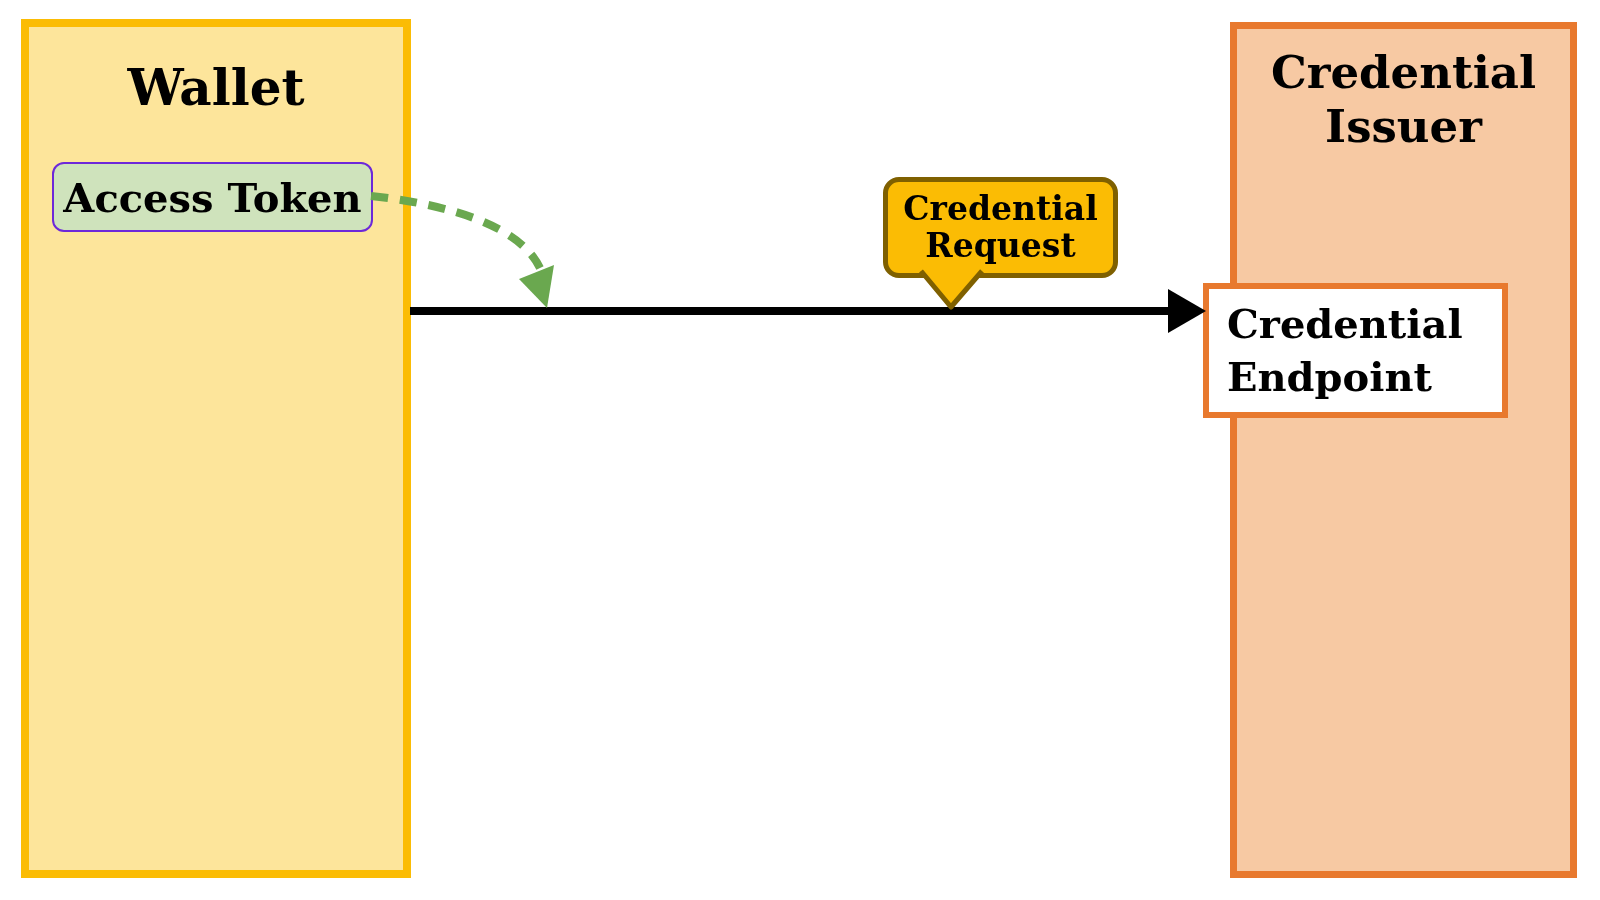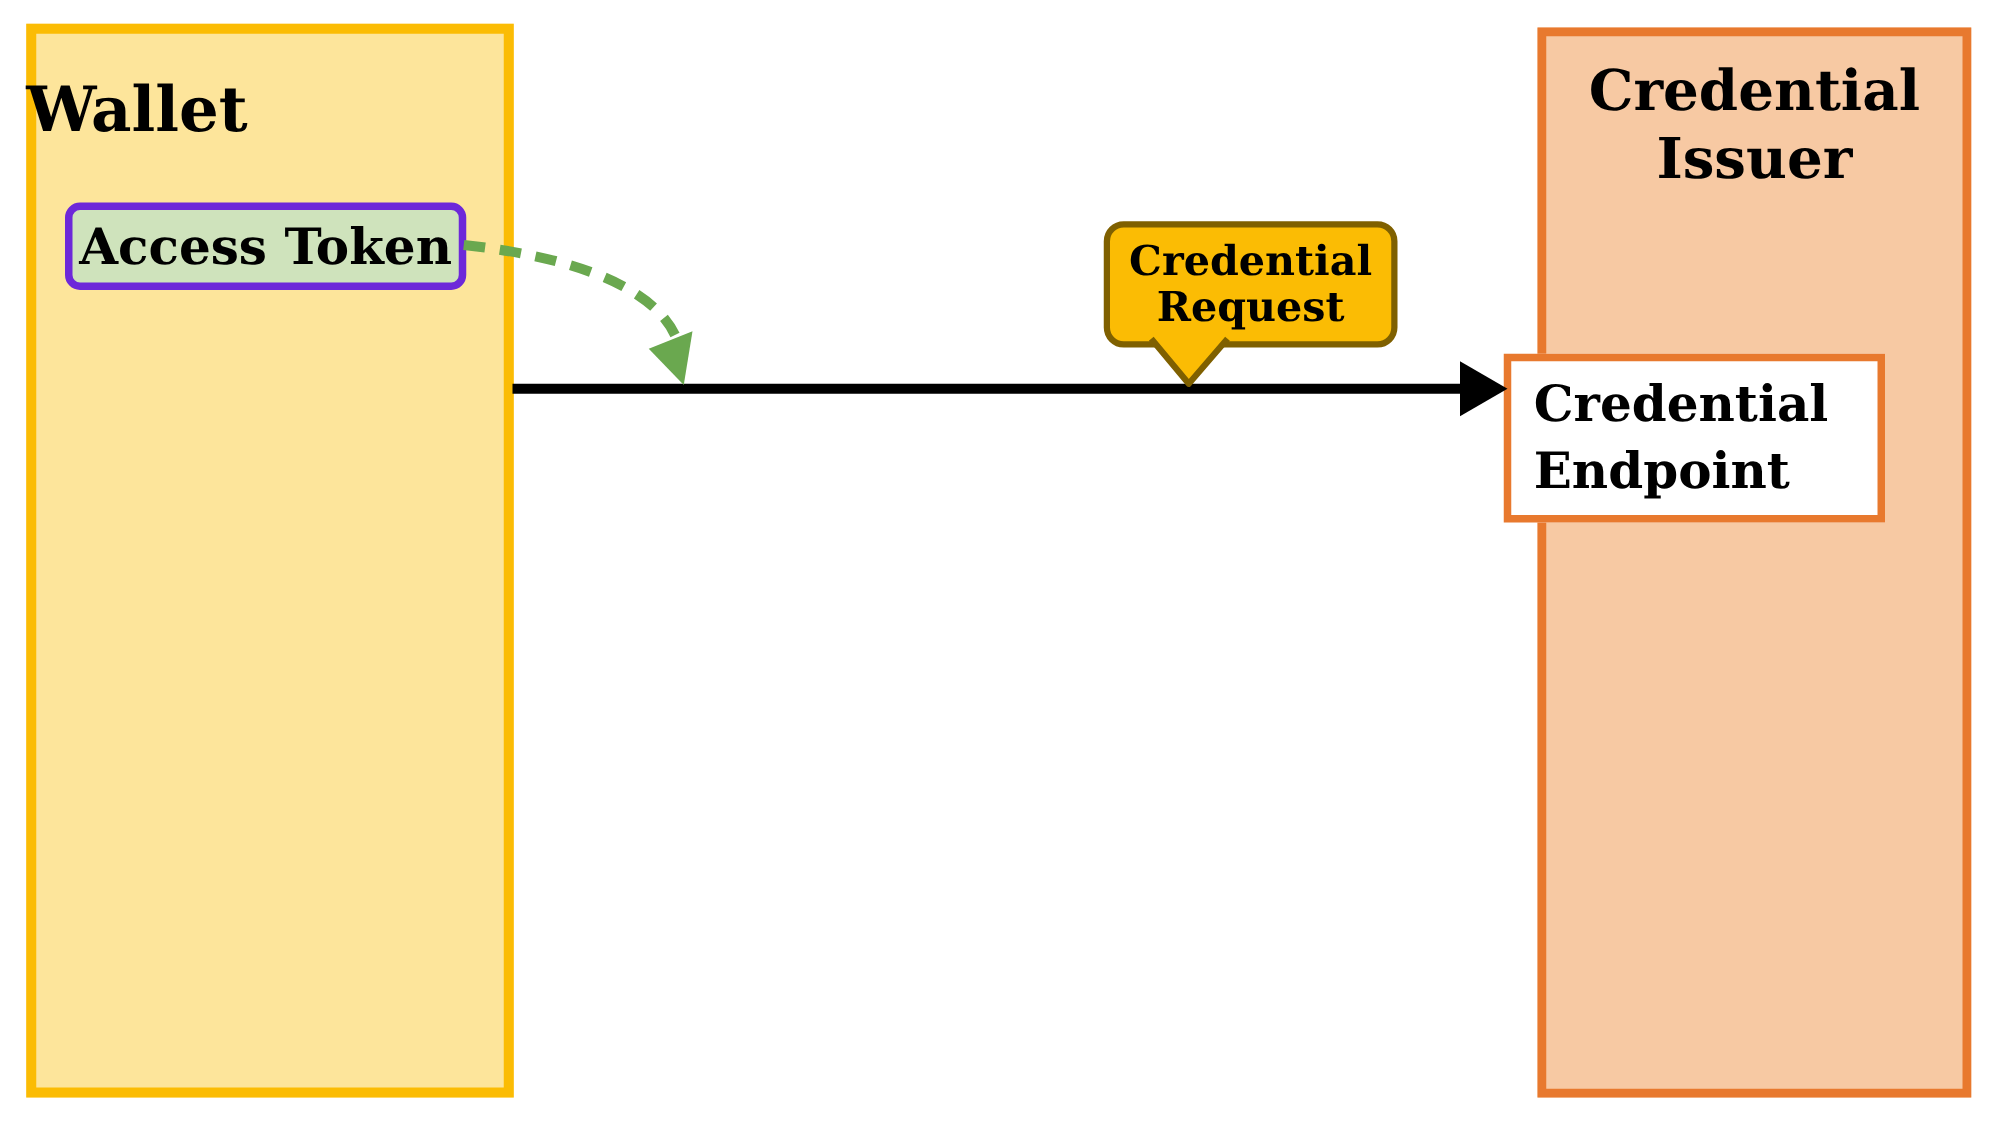--- a/index.html
+++ b/index.html
@@ -20,27 +20,28 @@
 
   
   .wallet-box {
     left: 21px; top: 19px; width: 390px; height: 859px;
     background: #FDE59B;
     border: 8px solid #FBBC04;
     z-index: 1;
   }
   .wallet-title {
     left: 21px; top: 58px; width: 390px;
+    text-align: center;
     font-size: 50px; font-weight: bold;
     z-index: 2;
   }
   .access-token-box {
     left: 52px; top: 162px; width: 321px; height: 70px;
     background: #CFE3BC;
-    border: 6px solid #6d28d9;
+    border: 2px solid #6d28d9;
     border-radius: 12px;
     display: flex; align-items: center; justify-content: center;
     font-size: 40px; font-weight: bold;
     z-index: 2;
   }
 
   
   .issuer-box {
     left: 1230px; top: 22px; width: 347px; height: 856px;
     background: #F7C9A3;

